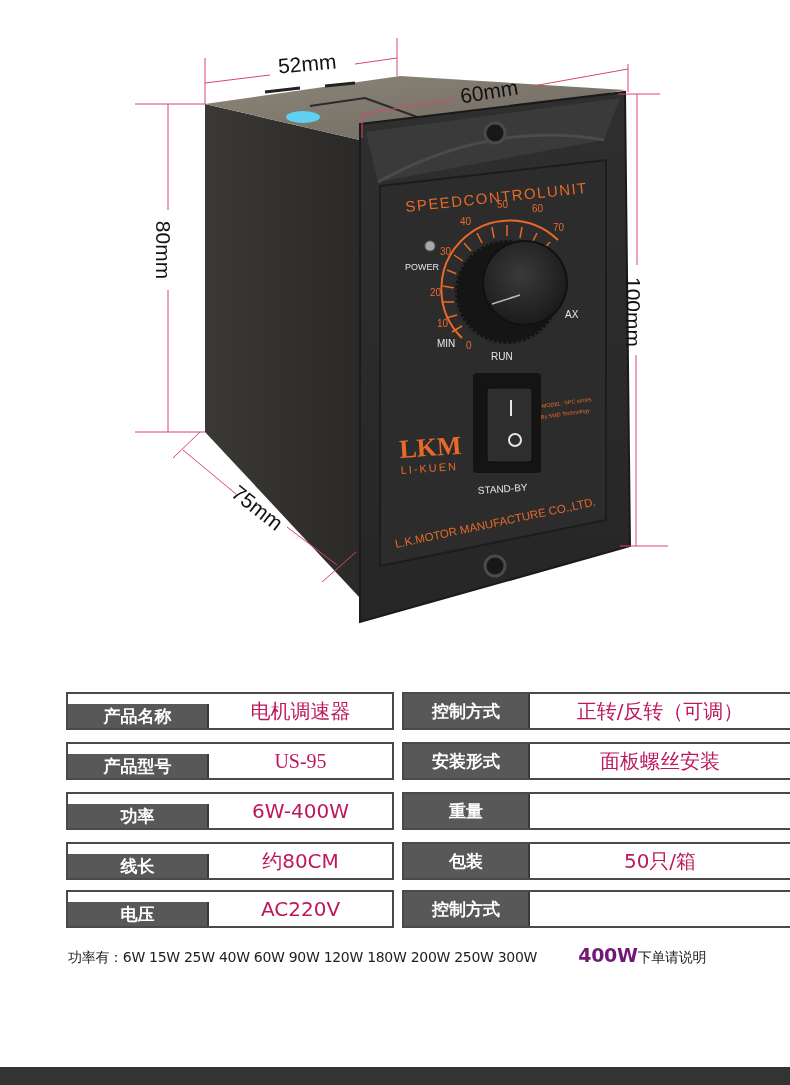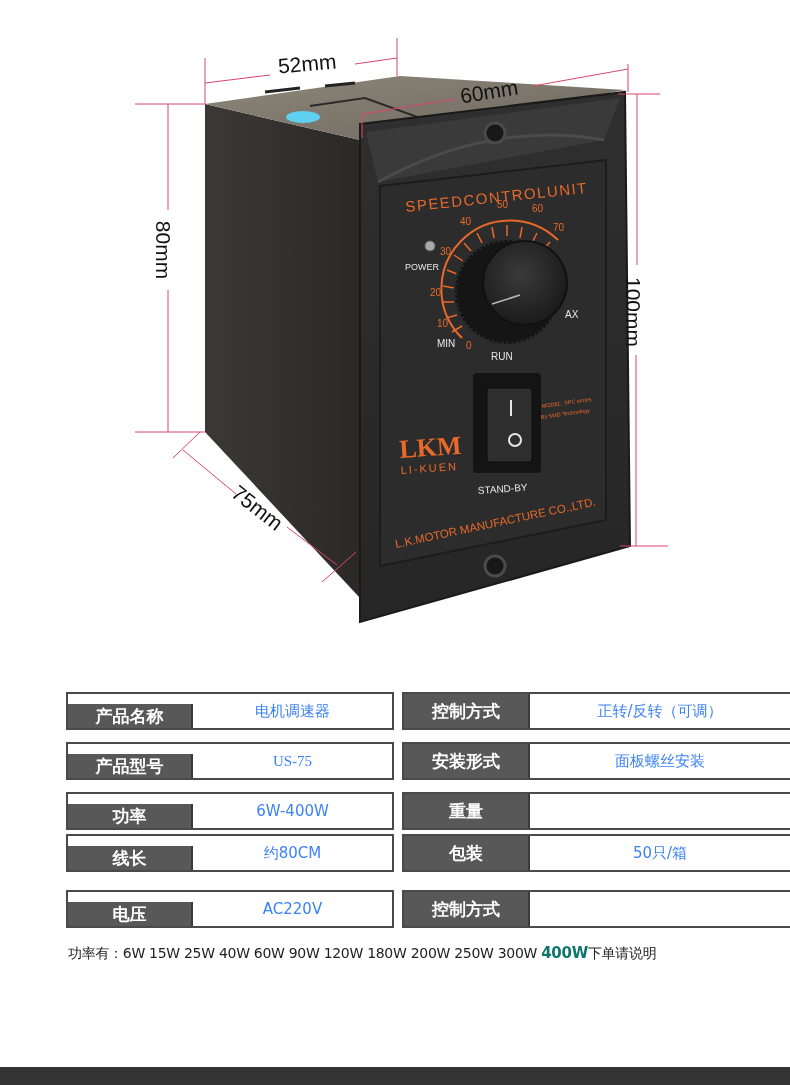--- a/index.html
+++ b/index.html
@@ -9,25 +9,25 @@
   }
   .product-area { position: absolute; left: 0; top: 0; width: 790px; height: 660px; }
   .dim-label { position: absolute; font-family: "Liberation Sans", "DejaVu Sans", sans-serif; font-size: 21px; color: #111; white-space: nowrap; }
   
   .spec-table { position: absolute; left: 66px; top: 692px; width: 666px; }
   .spec-row { position: absolute; left: 0; width: 666px; height: 38px; }
   .spec-pair { position: absolute; top: 0; height: 38px; display: flex; border: 2px solid #4a4a4a; box-sizing: border-box; background: #fff; }
   .spec-pair.left { left: 0; width: 328px; }
   .spec-pair.right { left: 336px; width: 390px; }
   .spec-key { background: #585858; color: #fff; font-size: 17px; font-weight: bold; display: flex; align-items: center; justify-content: center; border-right: 2px solid #3a3a3a; box-sizing: border-box; }
-  .spec-pair.left .spec-key { width: 125px; margin-top: 10px; }
+  .spec-pair.left .spec-key { width: 141px; margin-top: 10px; }
   .spec-pair.right .spec-key { width: 126px; }
-  .spec-val { flex: 1; display: flex; align-items: center; justify-content: center; color: #3b82f6; font-size: 15px; }
+  .spec-val { flex: 1; display: flex; align-items: center; justify-content: center; color: #be185d; font-size: 20px; }
   .footnote { position: absolute; left: 68px; top: 944px; font-size: 14px; color: #222; white-space: nowrap; letter-spacing: -0.3px; }
-  .footnote .strong { font-size: 15px; font-weight: bold; color: #0f766e; }
+  .footnote .strong { font-size: 19px; font-weight: bold; color: #701a75; margin-left: 37px; }
   .bottom-bar { position: absolute; left: 0; top: 1067px; width: 790px; height: 18px; background: #333333; }
 </style>
 </head>
 <body>
 
 <div class="product-area">
   <svg width="790" height="660" viewBox="0 0 790 660">
     <defs>
       <linearGradient id="sideGrad" x1="0" y1="0" x2="1" y2="0">
         <stop offset="0" stop-color="#3a3936"></stop>
@@ -166,37 +166,37 @@
       <div class="spec-val">电机调速器</div>
     </div>
     <div class="spec-pair right">
       <div class="spec-key">控制方式</div>
       <div class="spec-val">正转/反转（可调）</div>
     </div>
   </div>
   <div class="spec-row" style="top:50px;font-family:Liberation Serif, serif;">
     <div class="spec-pair left">
       <div class="spec-key">产品型号</div>
-      <div class="spec-val">US-75</div>
+      <div class="spec-val">US-95</div>
     </div>
     <div class="spec-pair right">
       <div class="spec-key">安装形式</div>
       <div class="spec-val">面板螺丝安装</div>
     </div>
   </div>
   <div class="spec-row" style="top:100px;padding-left:25px;">
     <div class="spec-pair left">
       <div class="spec-key">功率</div>
       <div class="spec-val">6W-400W</div>
     </div>
     <div class="spec-pair right">
       <div class="spec-key">重量</div>
     </div>
   </div>
-  <div class="spec-row" style="top:142px;padding-left:12px;">
+  <div class="spec-row" style="top:150px;padding-left:12px;">
     <div class="spec-pair left">
       <div class="spec-key">线长</div>
       <div class="spec-val">约80CM</div>
     </div>
     <div class="spec-pair right">
       <div class="spec-key">包装</div>
       <div class="spec-val">50只/箱</div>
     </div>
   </div>
   <div class="spec-row" style="top:198px;">

